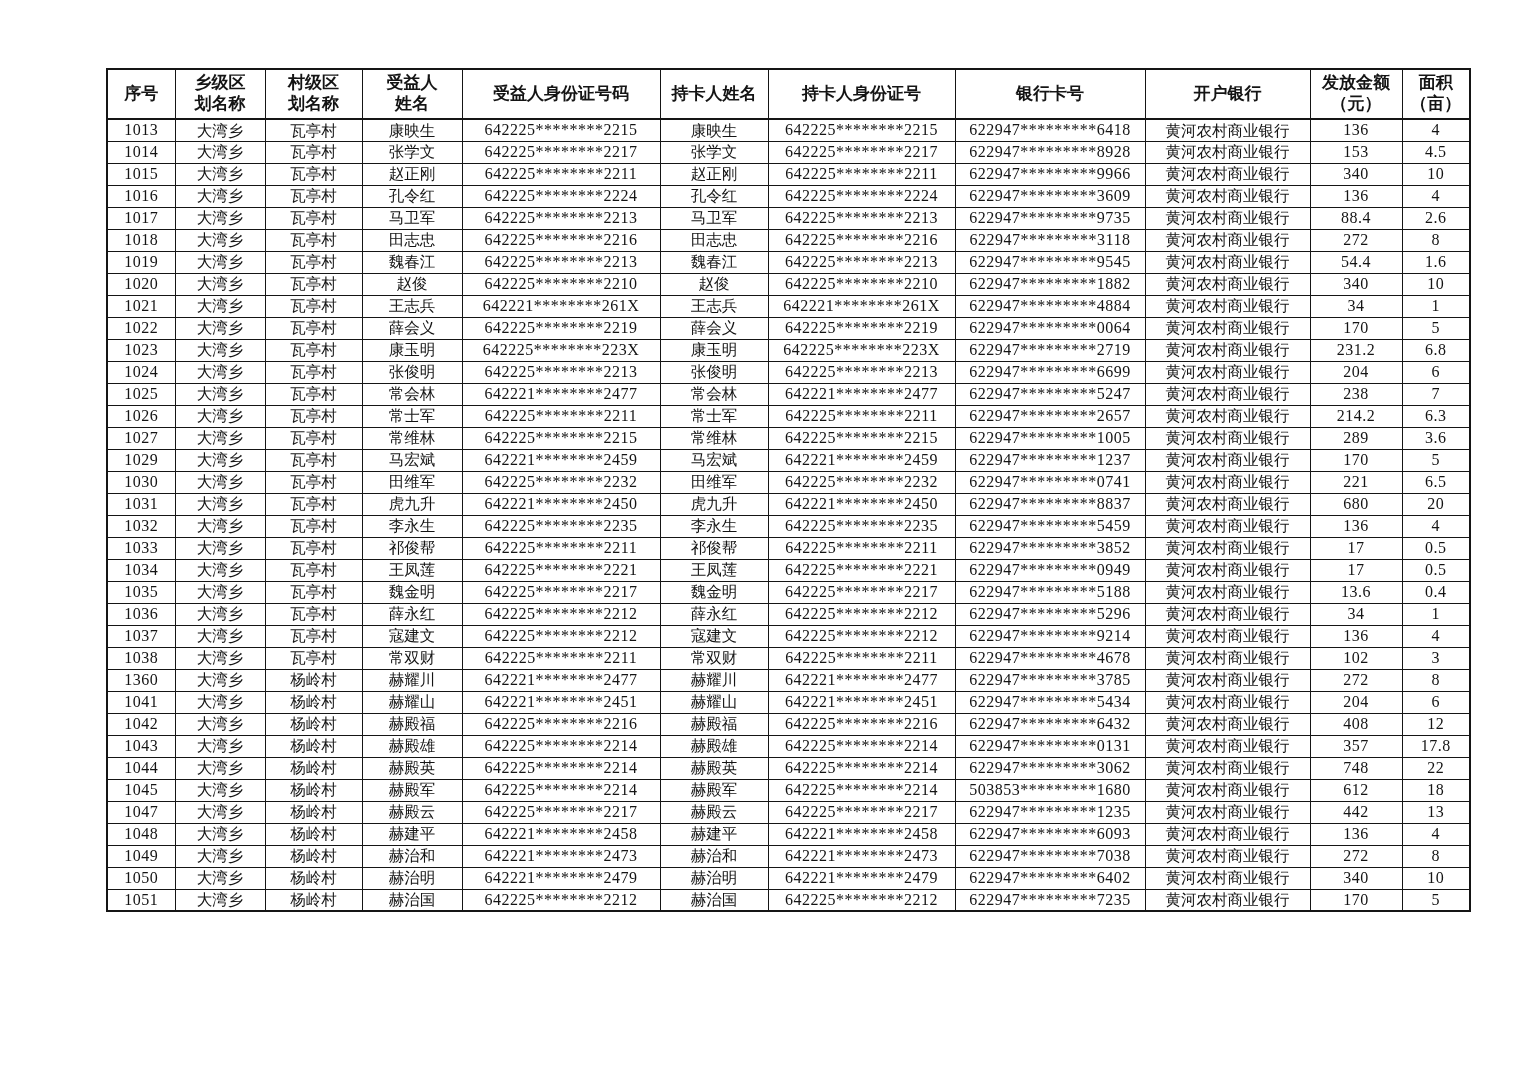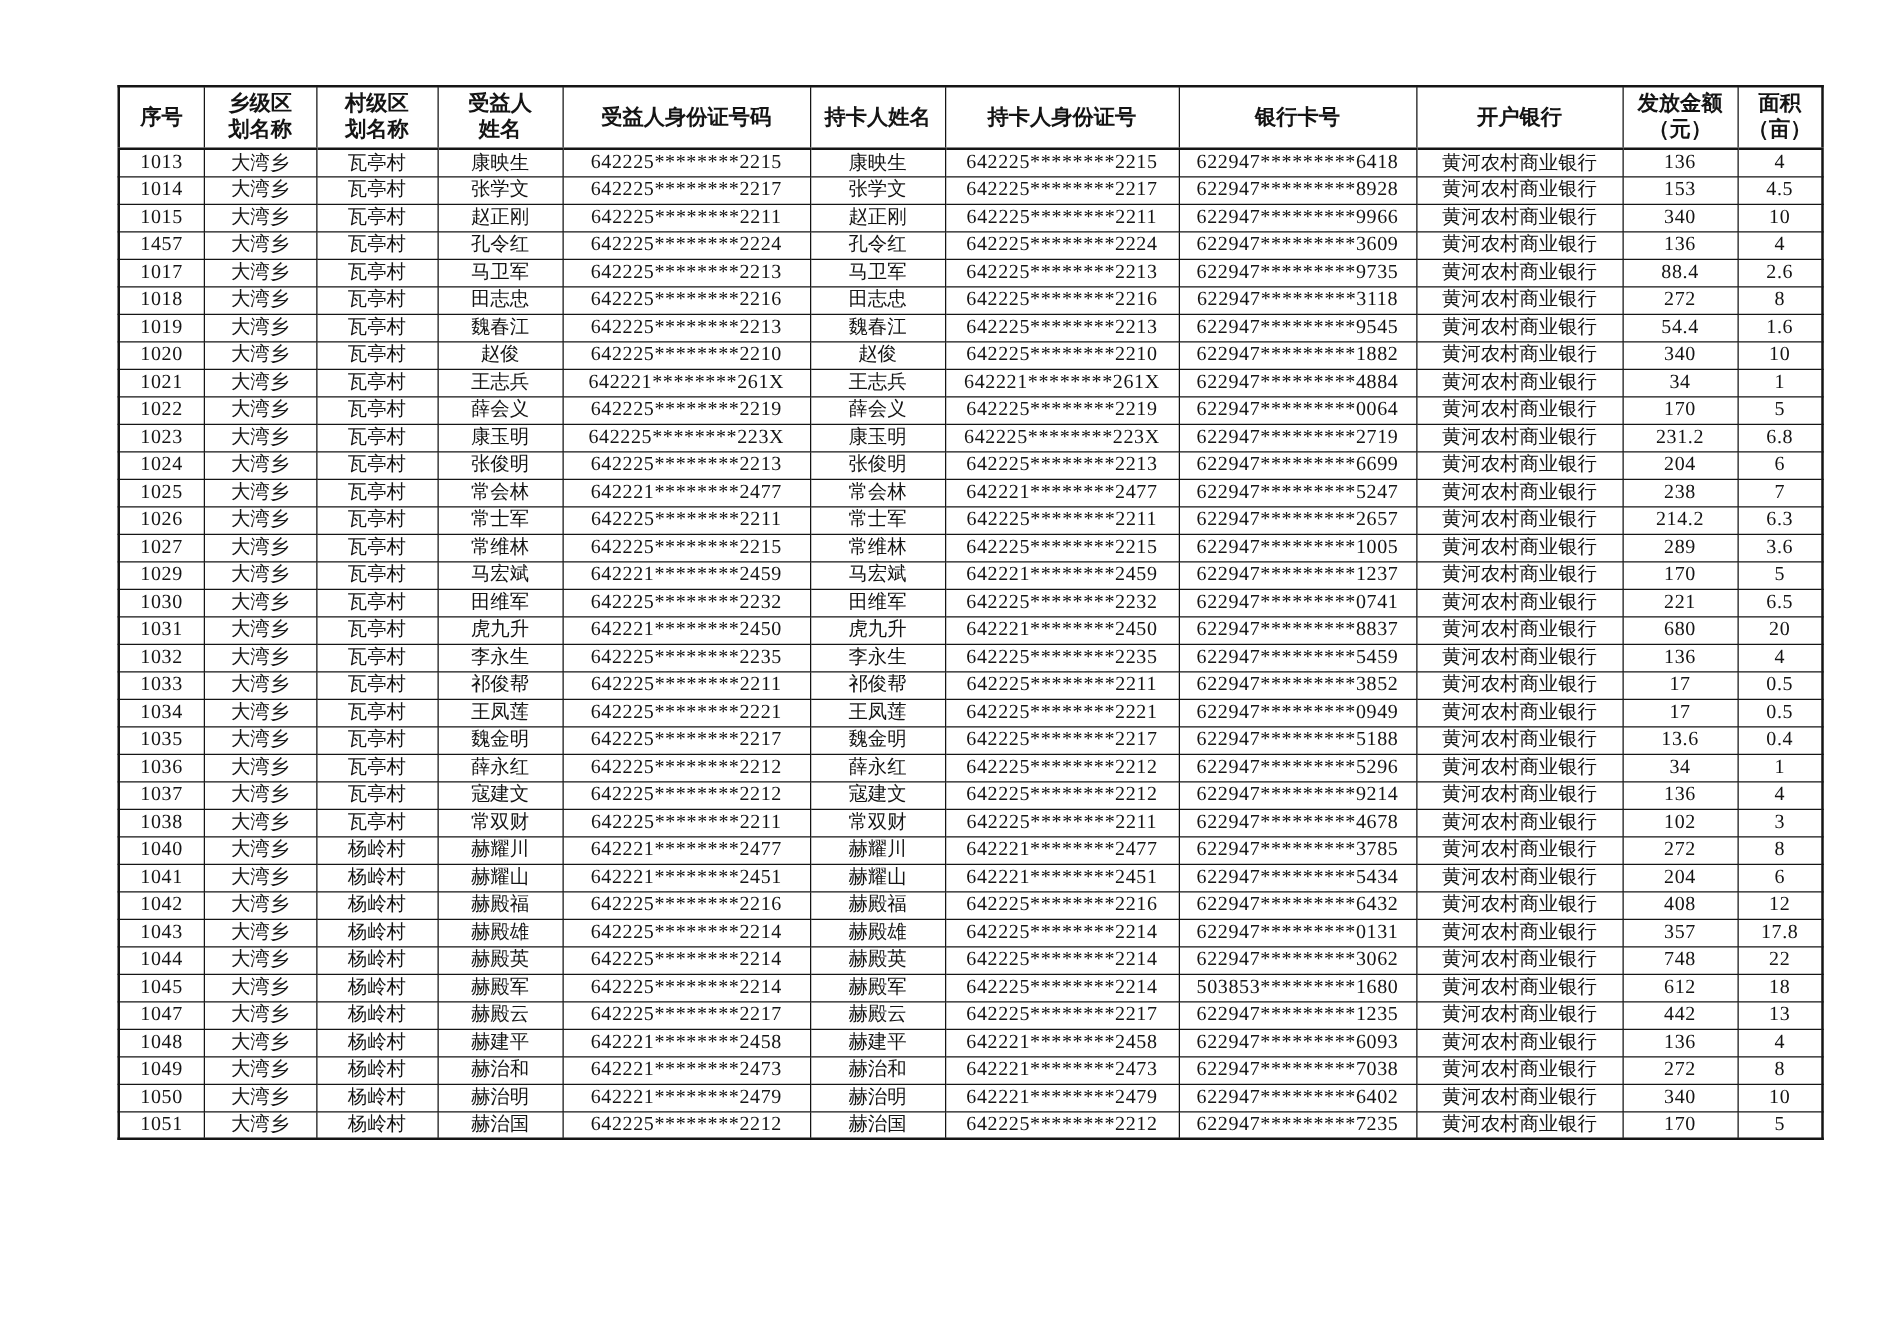--- a/index.html
+++ b/index.html
@@ -9,21 +9,21 @@
   }
   body {
     width: 1519px;
     height: 1075px;
     position: relative;
     font-family: "Liberation Serif", "DejaVu Serif", serif;
     color: #141414;
   }
   .sheet {
     position: absolute;
-    left: 70px;
+    left: 82px;
     top: 68px;
     padding-left: 24px;
   }
   table.grid {
     border-collapse: collapse;
     table-layout: fixed;
     width: 1365px;
     border: 2px solid #151515;
   }
   table.grid th,
@@ -132,21 +132,21 @@
           <td class="c-beneficiary">赵正刚</td>
           <td class="c-beneficiary_id">642225********2211</td>
           <td class="c-cardholder">赵正刚</td>
           <td class="c-cardholder_id">642225********2211</td>
           <td class="c-card_no">622947*********9966</td>
           <td class="c-bank">黄河农村商业银行</td>
           <td class="c-amount">340</td>
           <td class="c-area">10</td>
         </tr>
         <tr>
-          <td class="c-seq">1457</td>
+          <td class="c-seq">1016</td>
           <td class="c-township">大湾乡</td>
           <td class="c-village">瓦亭村</td>
           <td class="c-beneficiary">孔令红</td>
           <td class="c-beneficiary_id">642225********2224</td>
           <td class="c-cardholder">孔令红</td>
           <td class="c-cardholder_id">642225********2224</td>
           <td class="c-card_no">622947*********3609</td>
           <td class="c-bank">黄河农村商业银行</td>
           <td class="c-amount">136</td>
           <td class="c-area">4</td>
@@ -418,21 +418,21 @@
           <td class="c-beneficiary">常双财</td>
           <td class="c-beneficiary_id">642225********2211</td>
           <td class="c-cardholder">常双财</td>
           <td class="c-cardholder_id">642225********2211</td>
           <td class="c-card_no">622947*********4678</td>
           <td class="c-bank">黄河农村商业银行</td>
           <td class="c-amount">102</td>
           <td class="c-area">3</td>
         </tr>
         <tr>
-          <td class="c-seq">1040</td>
+          <td class="c-seq">1360</td>
           <td class="c-township">大湾乡</td>
           <td class="c-village">杨岭村</td>
           <td class="c-beneficiary">赫耀川</td>
           <td class="c-beneficiary_id">642221********2477</td>
           <td class="c-cardholder">赫耀川</td>
           <td class="c-cardholder_id">642221********2477</td>
           <td class="c-card_no">622947*********3785</td>
           <td class="c-bank">黄河农村商业银行</td>
           <td class="c-amount">272</td>
           <td class="c-area">8</td>

